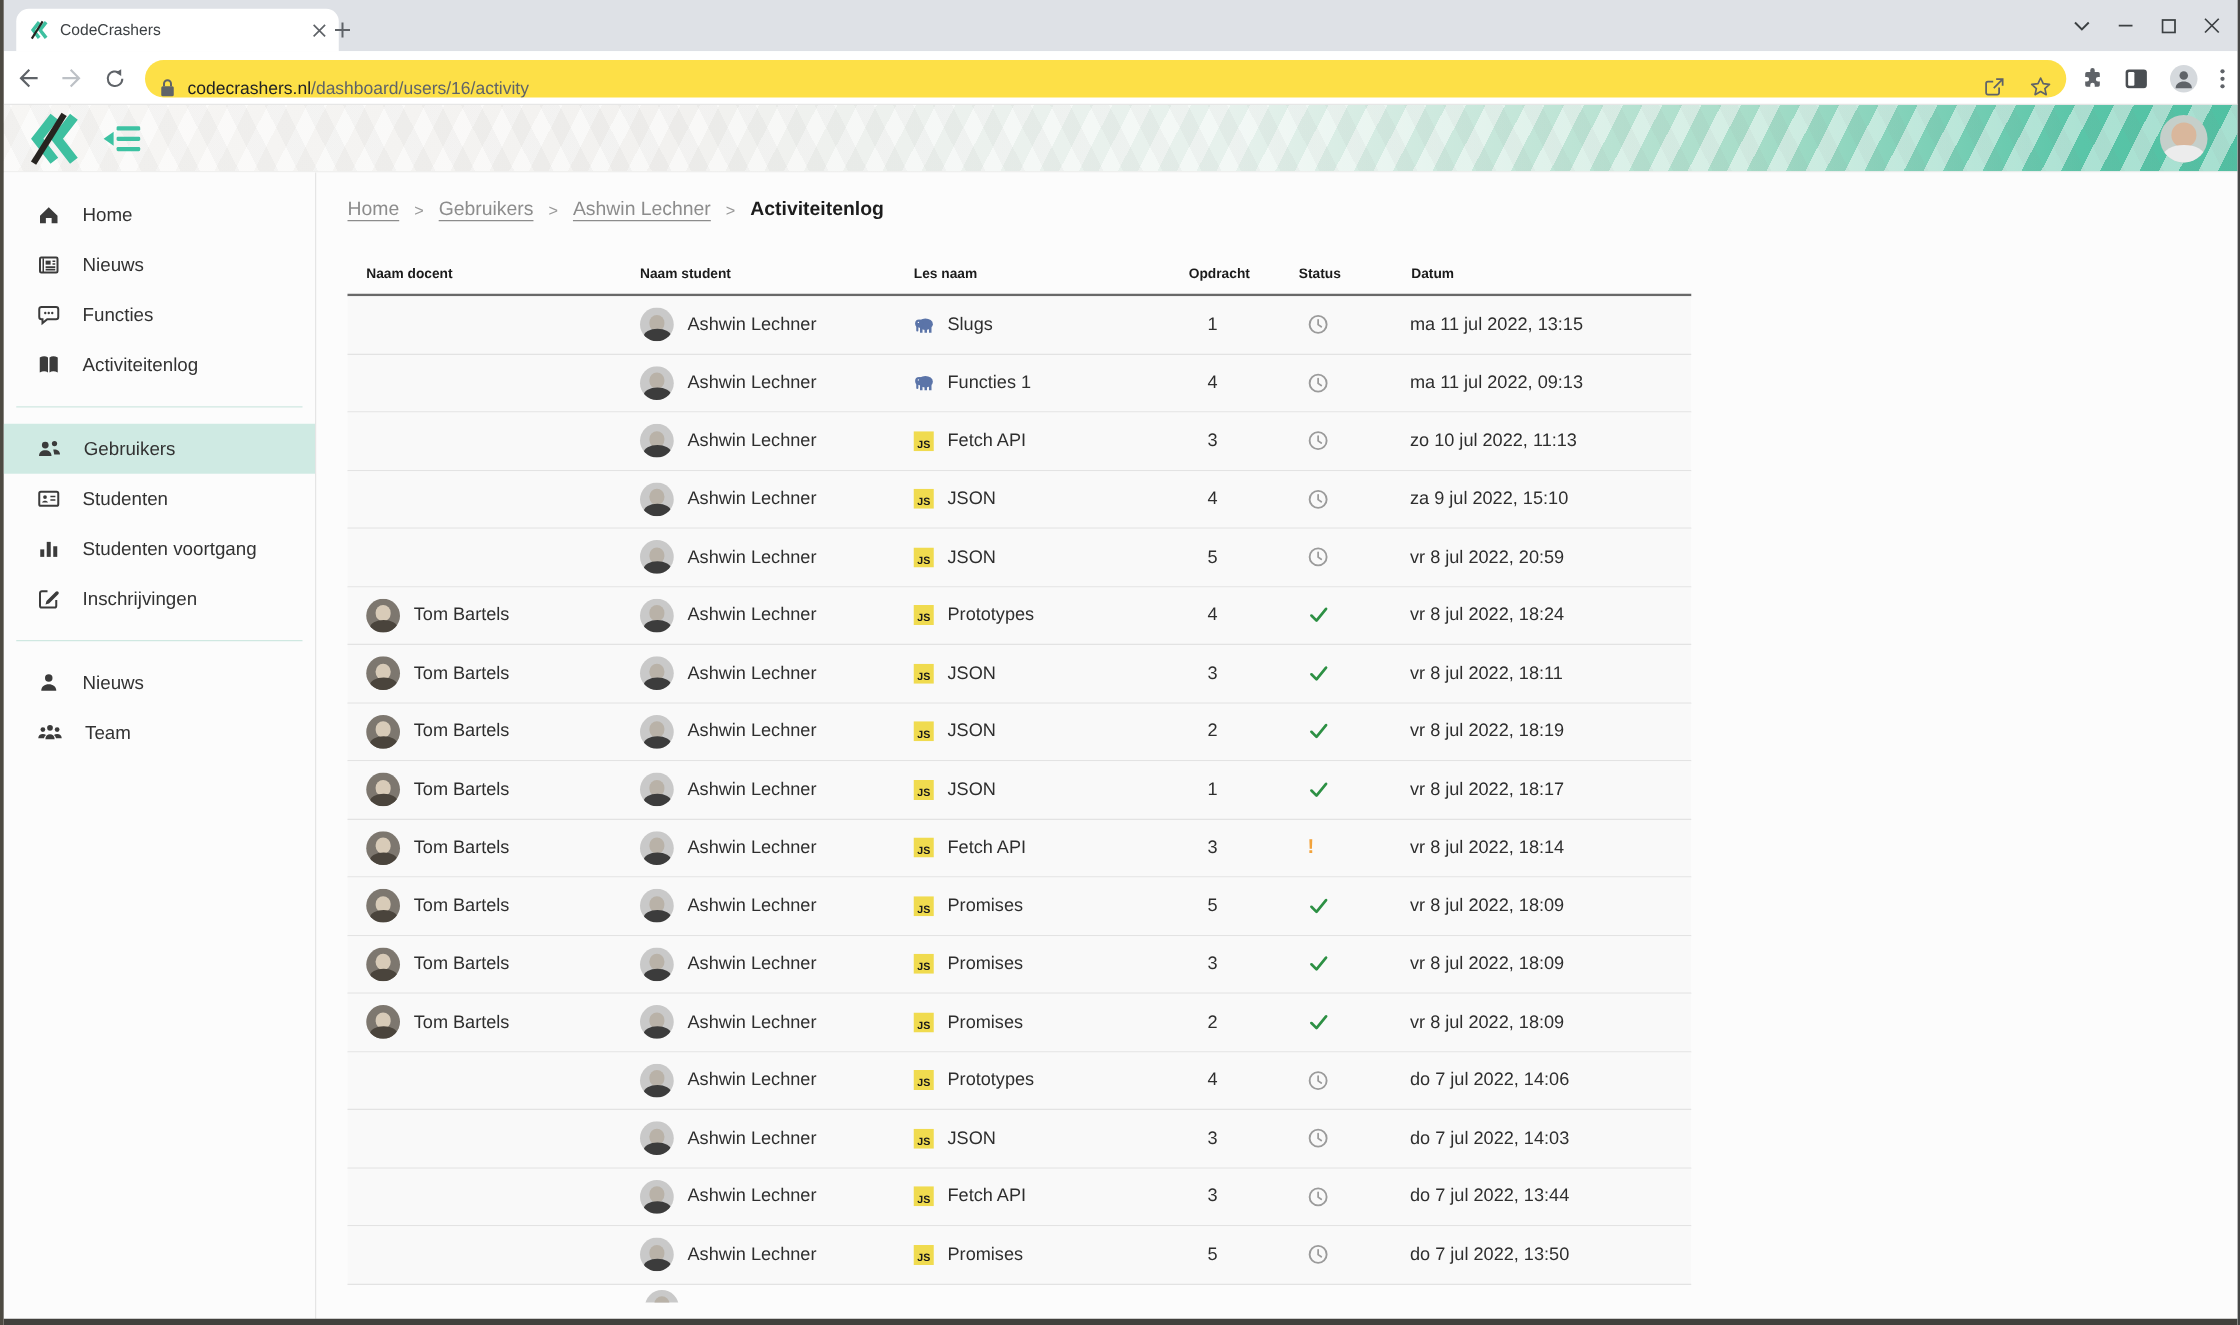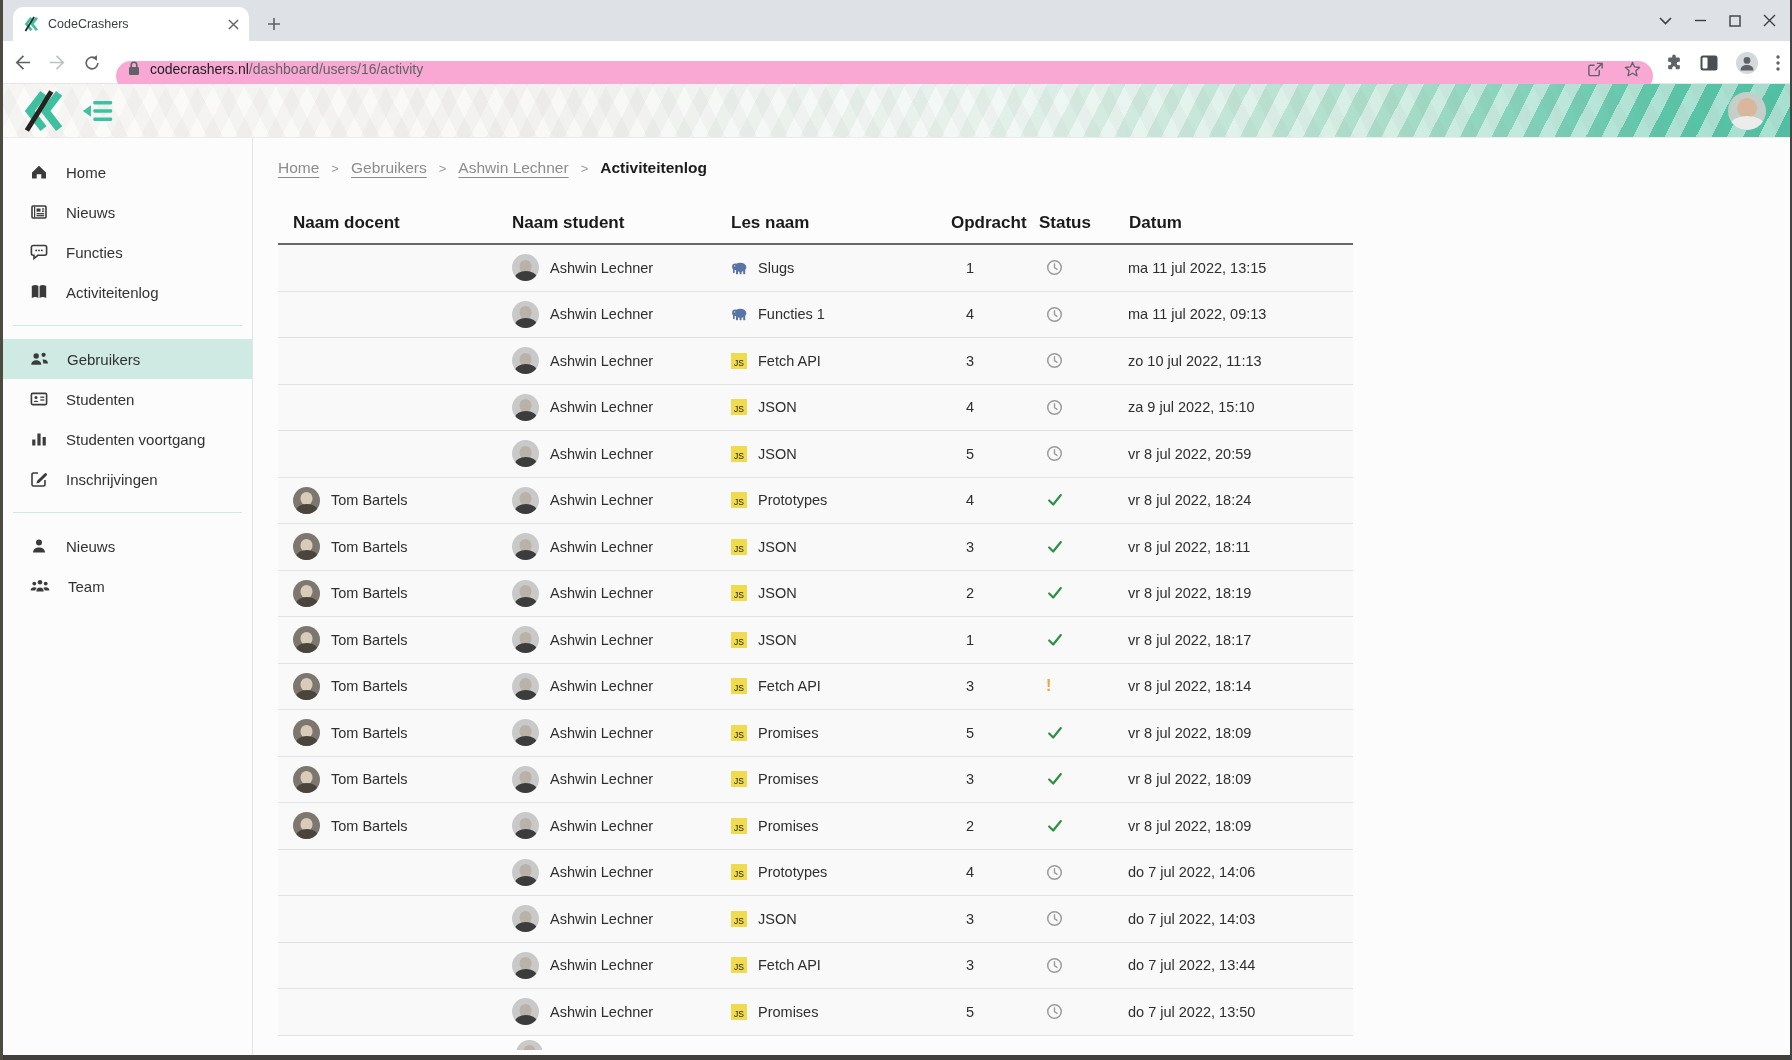--- a/index.html
+++ b/index.html
@@ -2,30 +2,30 @@
 <html><head>
 <meta charset="utf-8">
 <style>
   * { margin:0; padding:0; box-sizing:border-box; }
   html,body { width:1792px; height:1060px; }
   body { font-family:"Liberation Sans", sans-serif; background:#fff; position:relative; overflow:hidden; }
   .stage { position:absolute; inset:0; border-left:3px solid #4d4a42; border-right:2px solid #454545; overflow:hidden; }
 
   
   .titlebar { position:absolute; left:0; top:0; right:0; height:41px; background:#dee1e6; }
-  .tab { position:absolute; left:10px; top:7px; width:236px; height:34px; background:#fff; border-radius:10px 10px 0 0; display:flex; align-items:center; padding:0 10px; }
+  .tab { position:absolute; left:10px; top:7px; width:258px; height:34px; background:#fff; border-radius:10px 10px 0 0; display:flex; align-items:center; padding:0 10px; }
   .tab-title { font-size:12.5px; color:#3c4043; margin-left:9px; flex:1; white-space:nowrap; overflow:hidden; }
   .icon-btn { display:flex; align-items:center; justify-content:center; cursor:default; }
   .newtab { position:absolute; left:258px; top:11px; width:26px; height:26px; }
   .win-controls { position:absolute; right:8px; top:0; height:41px; display:flex; align-items:center; gap:22px; padding-right:6px; }
 
   
   .urlbar { position:absolute; left:0; top:41px; right:0; height:43px; background:#fff; border-bottom:1px solid #e6e6e6; }
   .nav-icons { position:absolute; left:10px; top:0; height:43px; display:flex; align-items:center; gap:16px; }
-  .omnibox { position:absolute; left:113px; top:20px; width:1537px; height:30px; border-radius:15px; background:#f9a8d4; display:flex; align-items:flex-start; padding:0 12px; }
+  .omnibox { position:absolute; left:113px; top:7px; width:1537px; height:30px; border-radius:15px; background:#fde047; display:flex; align-items:flex-end; padding:0 12px; }
   .url-text { font-size:14px; margin-left:10px; flex:1; white-space:nowrap; overflow:hidden; }
   .url-domain { color:#202124; }
   .url-path { color:#5f6368; }
   .right-icons { position:absolute; right:10px; top:0; height:43px; display:flex; align-items:center; gap:17px; }
 
   
   .appheader { position:absolute; left:0; top:84px; right:0; height:54px;
     background:
       repeating-linear-gradient(63deg, rgba(160,160,160,0) 0 14px, rgba(140,140,140,0.06) 14px 28px),
       repeating-linear-gradient(-63deg, rgba(255,255,255,0) 0 14px, rgba(255,255,255,0.5) 14px 28px),
@@ -48,33 +48,33 @@
 
   
   .breadcrumb { position:absolute; left:24px; top:21px; display:flex; align-items:center; gap:12px; font-size:15.5px; }
   .crumb-link { color:#8c8c8c; text-decoration:underline; text-underline-offset:4px; cursor:pointer; }
   .crumb-sep { color:#9a9a9a; font-size:13px; }
   .crumb-current { color:#1c1c1c; font-weight:700; }
 
   
   .table { position:absolute; left:24px; top:75px; width:1075px; }
   .thead { display:grid; grid-template-columns:219px 219px 220px 88px 90px 1fr; border-bottom:2px solid #696969; padding-bottom:10px; }
-  .thead span { font-size:17px; font-weight:700; color:#1b1b1b; padding-left:15px; }
+  .thead span { font-size:11px; font-weight:700; color:#1b1b1b; padding-left:15px; }
   .rows {}
   .trow { display:grid; grid-template-columns:219px 219px 220px 88px 90px 1fr; height:46.5px; align-items:center; background:#f9f9f9; border-bottom:1px solid #e3e3e3; }
   .cell { display:flex; align-items:center; padding-left:15px; gap:11px; font-size:14.5px; color:#2e2e2e; overflow:hidden; }
   .cell.num { padding-left:30px; }
   .cell.status { padding-left:22px; }
   .cell.date { padding-left:14px; }
   .avatar { width:27px; height:27px; border-radius:50%; position:relative; overflow:hidden; flex:0 0 27px; }
   .avatar::before { content:""; position:absolute; left:50%; top:20%; transform:translateX(-50%); width:48%; height:48%; border-radius:50%; background:var(--face); }
   .avatar::after { content:""; position:absolute; left:50%; top:63%; transform:translateX(-50%); width:82%; height:48%; border-radius:50% 50% 0 0; background:var(--shirt); }
   .avatar.tom { background:#7d776f; --face:#d8cbb8; --shirt:#4a443c; }
   .avatar.ashwin { background:#c9c9c9; --face:#b9b2a8; --shirt:#3c3c3c; }
-  .jsbadge { width:16px; height:16px; background:#f0db4f; display:flex; align-items:flex-end; justify-content:center; font-size:8.5px; font-weight:400; color:#1a1a1a; padding-bottom:1px; flex:0 0 16px; }
+  .jsbadge { width:16px; height:16px; background:#f0db4f; display:flex; align-items:flex-end; justify-content:center; font-size:8.5px; font-weight:700; color:#1a1a1a; padding-bottom:1px; flex:0 0 16px; }
   .warn { color:#f2a33c; font-weight:800; font-size:16px; }
   .partial-row { position:relative; height:14px; overflow:hidden; }
   .partial-row .avatar { position:absolute; left:238px; top:4px; }
 
   .bottom-frame { position:absolute; left:0; right:0; bottom:0; height:5px; background:#41403c; z-index:9; }
 
   svg { display:block; }
 </style>
 </head>
 <body>

